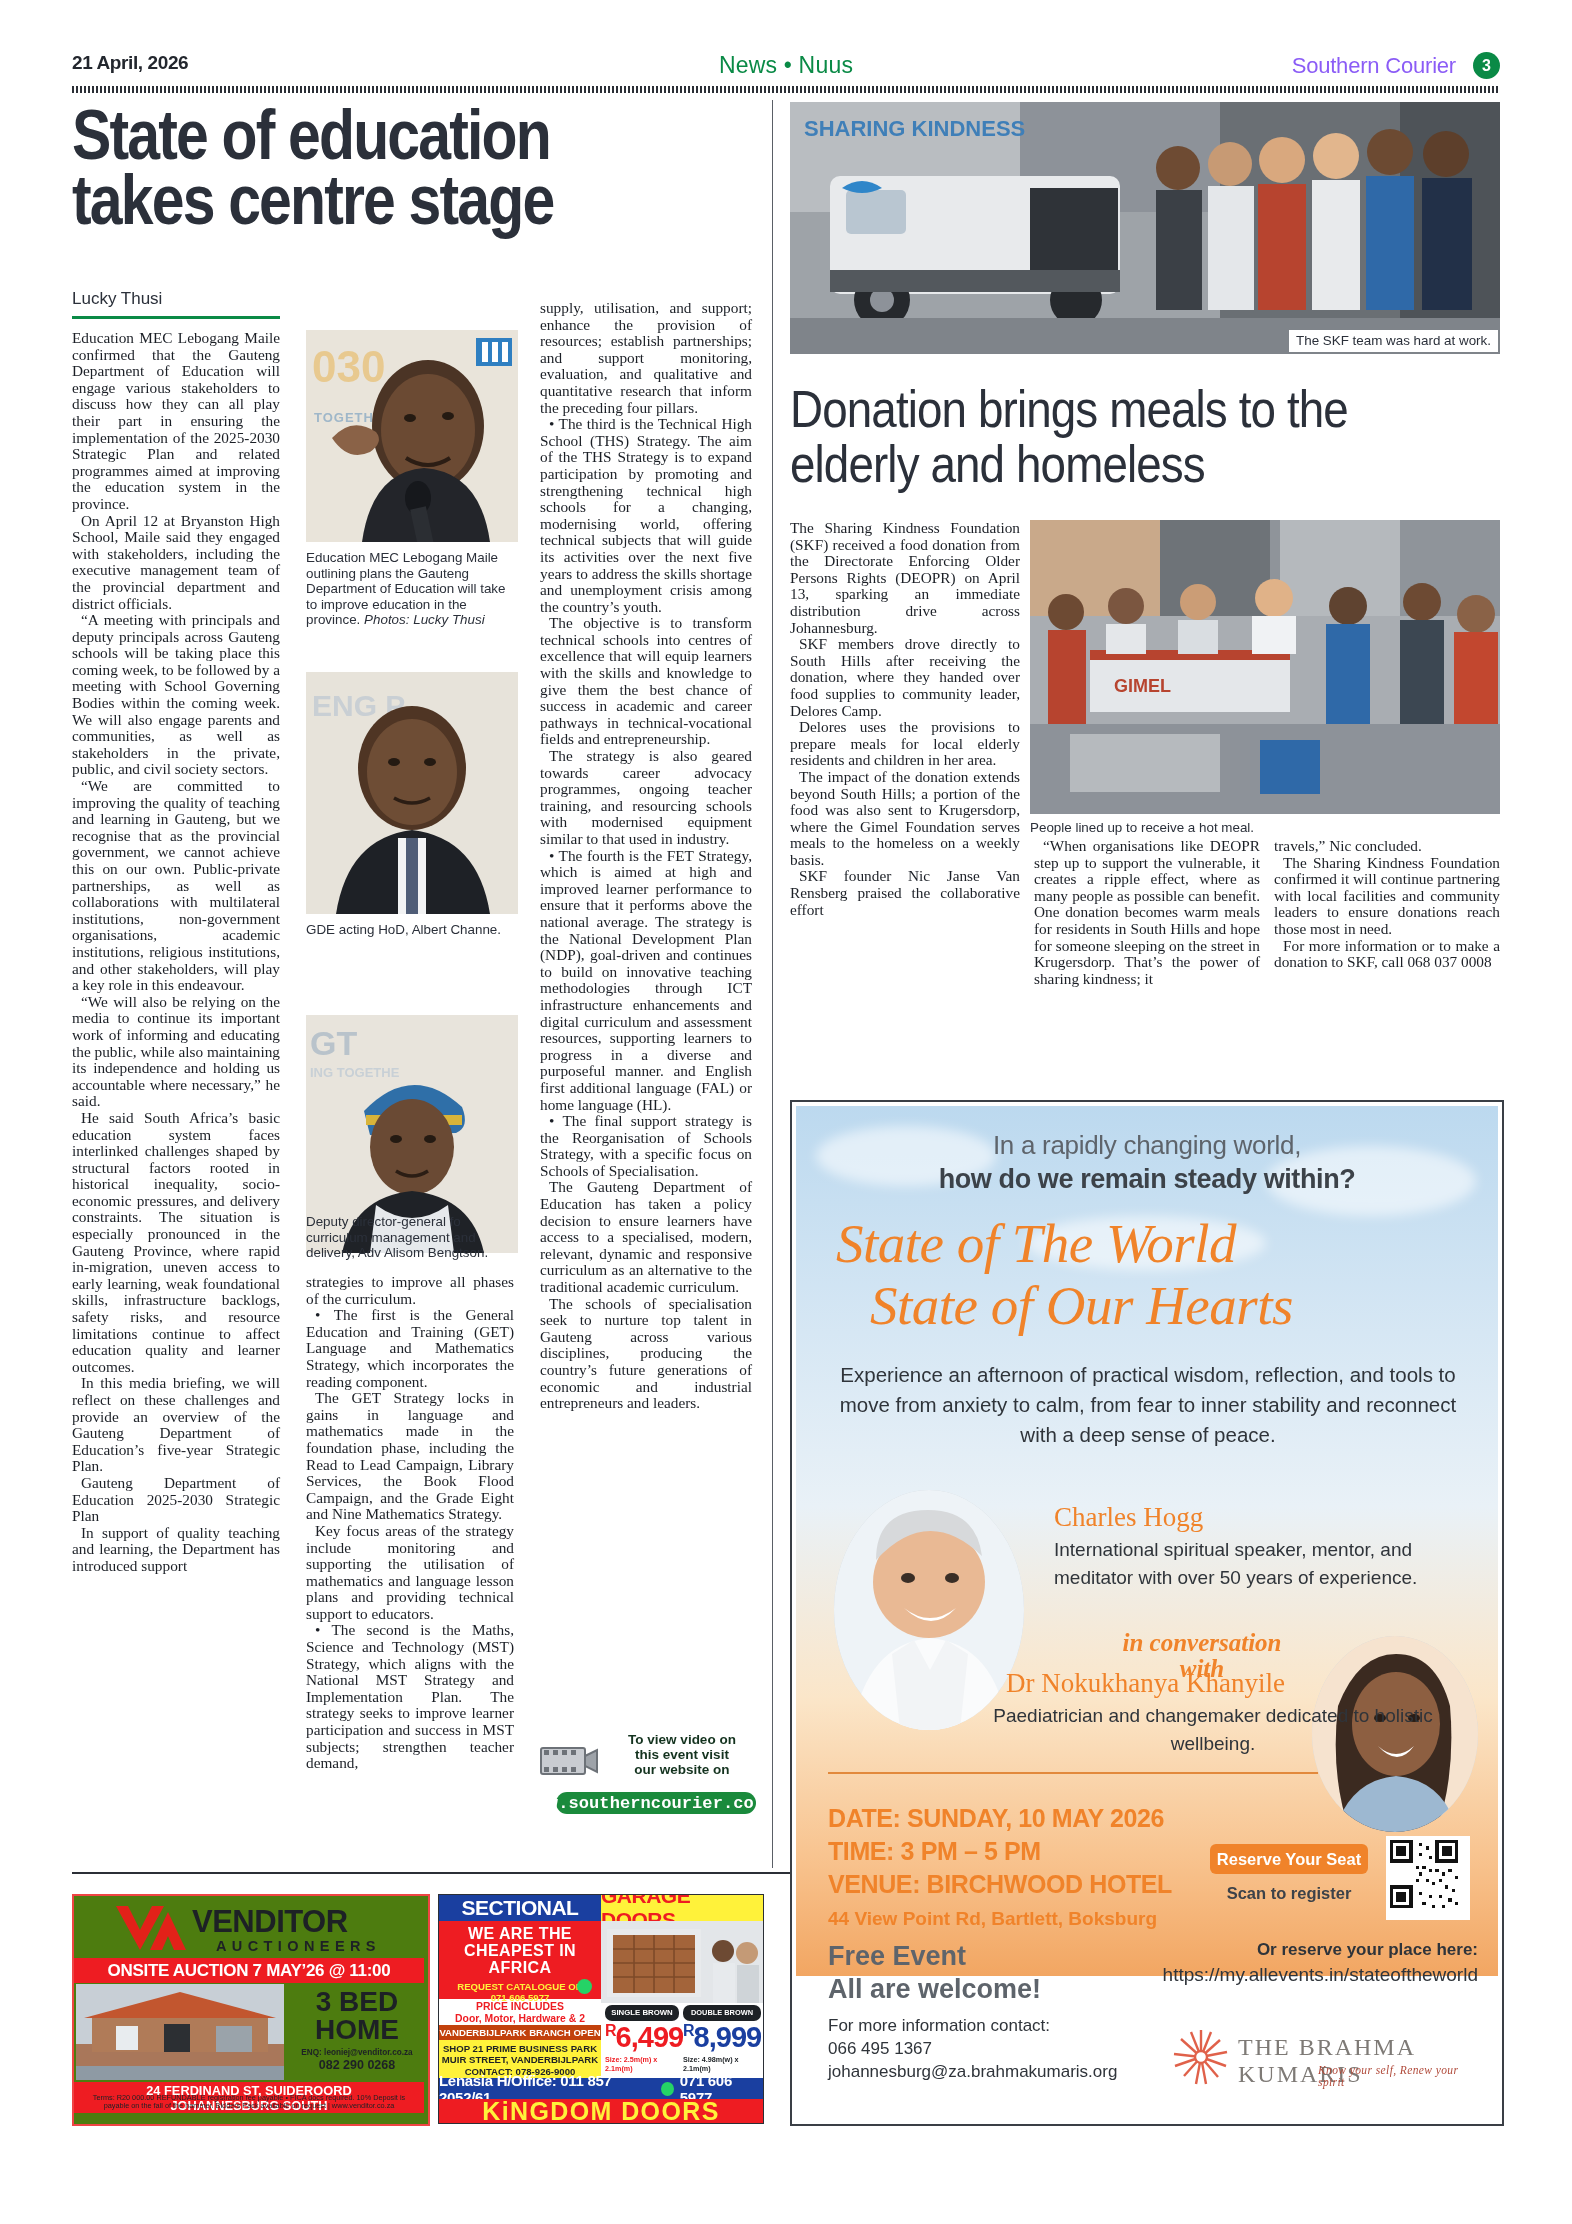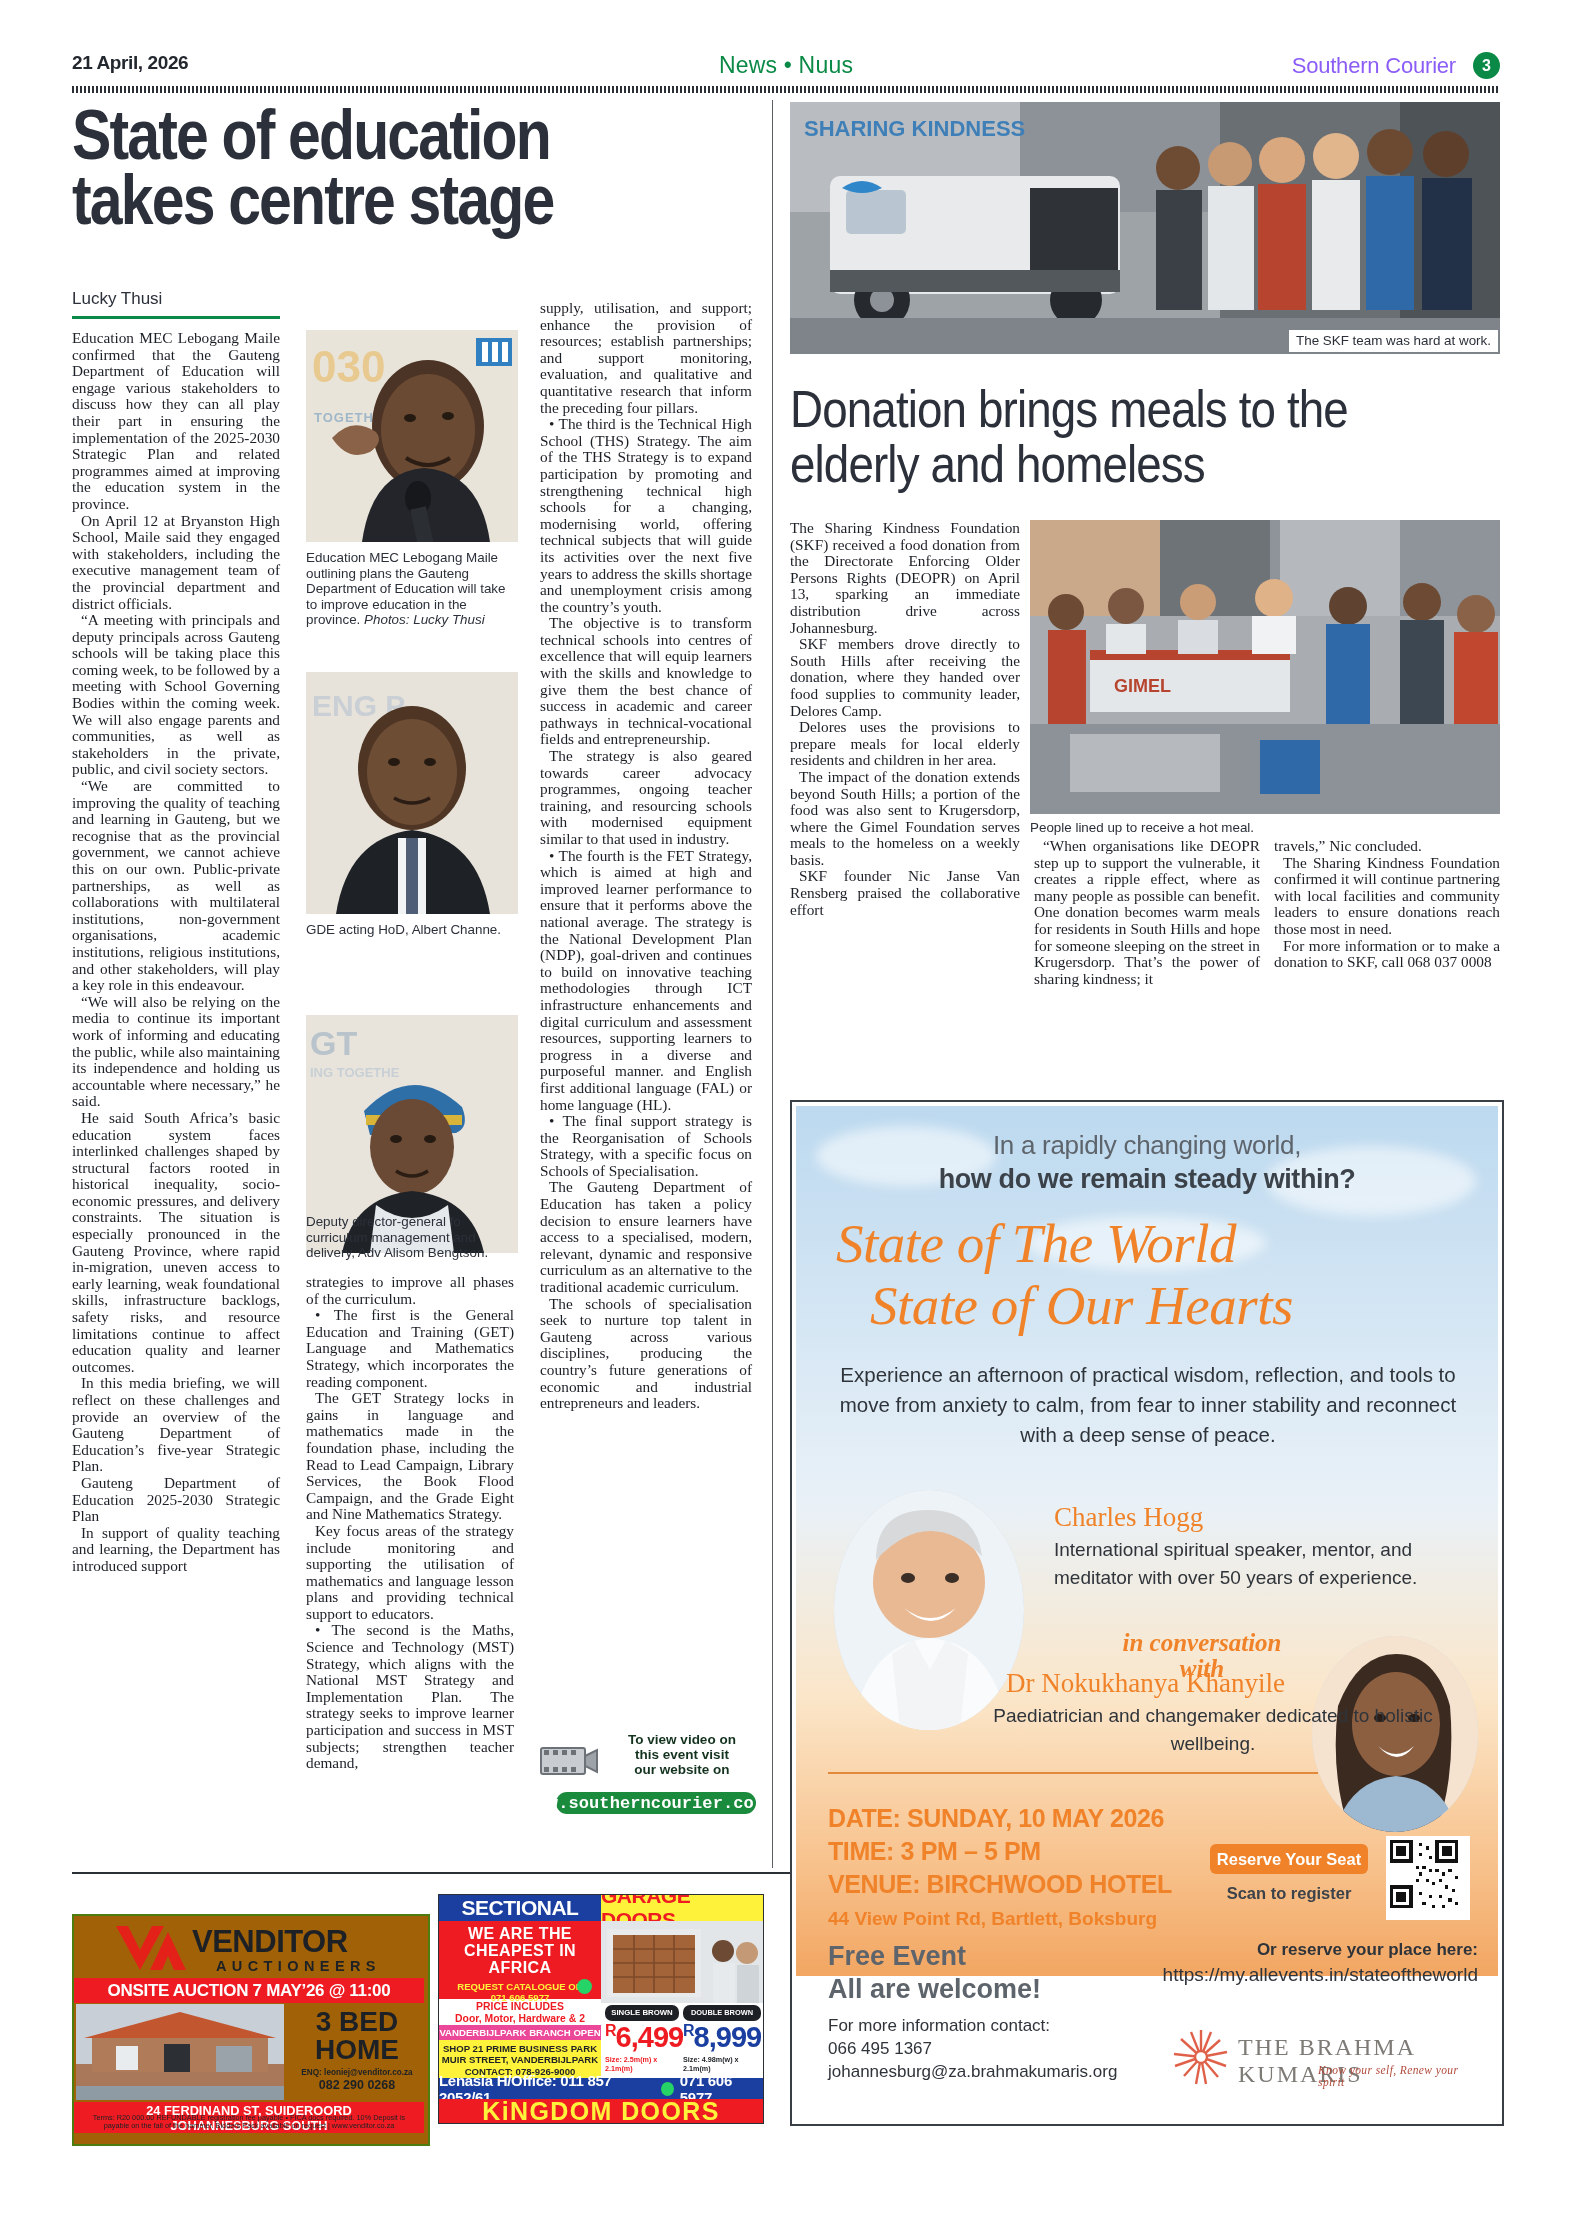--- a/index.html
+++ b/index.html
@@ -120,21 +120,21 @@
           font-family:"Liberation Sans",sans-serif;font-size:19px;color:#2f343a;}
   .bk-foot{position:absolute;left:36px;top:912px;font-family:"Liberation Sans",sans-serif;font-size:17px;
            line-height:23px;color:#2f343a;}
   .bk-logo{position:absolute;left:380px;top:924px;width:300px;height:64px;}
   .bk-logotext{position:absolute;left:66px;top:8px;font-family:"Liberation Serif",serif;font-size:24px;
                letter-spacing:2px;color:#7e7a76;}
   .bk-logosub{position:absolute;left:146px;top:38px;font-family:"Liberation Serif",serif;font-style:italic;
               font-size:11.5px;letter-spacing:.4px;color:#b04a3a;}
 
   
-  .vend{position:absolute;left:72px;top:1894px;width:354px;height:228px;border:2px solid #4d7c0f;background:#a16207;margin-top:20px;}
+  .vend{position:absolute;left:72px;top:1894px;width:354px;height:228px;border:2px solid #ef4444;background:#4d7c0f;}
   .vend-logo{position:absolute;left:0;top:4px;width:350px;height:54px;}
   .vend-name{position:absolute;left:118px;top:8px;font-family:"Liberation Sans",sans-serif;font-weight:700;
              font-size:31px;color:#1d2125;letter-spacing:-.5px;}
   .vend-sub{position:absolute;left:142px;top:42px;font-family:"Liberation Sans",sans-serif;font-weight:700;
             font-size:14.5px;color:#1d2125;letter-spacing:5.4px;}
   .vend-band{position:absolute;left:0;top:62px;width:350px;height:25px;background:#ee1c22;color:#fff;
              font-family:"Liberation Sans",sans-serif;font-weight:700;font-size:17px;
              display:flex;align-items:center;justify-content:center;letter-spacing:-.3px;}
   .vend-img{position:absolute;left:2px;top:88px;width:208px;height:96px;background:#b08a6e;}
   .vend-bed{position:absolute;left:216px;top:92px;width:134px;text-align:center;
@@ -157,21 +157,21 @@
          font-family:"Liberation Sans",sans-serif;font-weight:700;font-size:21px;
          display:flex;align-items:center;justify-content:center;letter-spacing:-.5px;}
   .kd-red{position:absolute;left:0;top:26px;width:162px;height:78px;background:#ee1c22;}
   .kd-cheap{position:absolute;left:0;top:4px;width:162px;text-align:center;color:#fff;
             font-family:"Liberation Sans",sans-serif;font-weight:700;font-size:16px;line-height:17px;letter-spacing:.4px;}
   .kd-req{position:absolute;left:0;top:60px;width:162px;text-align:center;color:#fff23a;
           font-family:"Liberation Sans",sans-serif;font-weight:700;font-size:9.6px;line-height:11px;}
   .kd-wa{position:absolute;left:138px;top:58px;width:15px;height:15px;border-radius:50%;background:#25d366;}
   .kd-price-inc{position:absolute;left:0;top:106px;width:162px;text-align:center;color:#ee1c22;
                 font-family:"Liberation Sans",sans-serif;font-weight:700;font-size:10.4px;line-height:11.5px;}
-  .kd-vdb{position:absolute;left:0;top:130px;width:162px;height:15px;background:#ec4899;color:#fff;text-align:center;
+  .kd-vdb{position:absolute;left:0;top:130px;width:162px;height:15px;background:#c2410c;color:#fff;text-align:center;
           font-family:"Liberation Sans",sans-serif;font-weight:700;font-size:9.6px;line-height:15px;}
   .kd-yellow{position:absolute;left:0;top:145px;width:162px;height:38px;background:#fff23a;color:#1d2125;text-align:center;
              font-family:"Liberation Sans",sans-serif;font-weight:700;font-size:9.6px;line-height:11.4px;padding-top:3px;}
   .kd-door{position:absolute;left:162px;top:26px;width:162px;height:82px;background:#9a6b42;}
   .kd-tagS{position:absolute;left:166px;top:110px;width:74px;height:16px;background:#1d2125;color:#fff;text-align:center;
            font-family:"Liberation Sans",sans-serif;font-weight:700;font-size:7.8px;line-height:16px;border-radius:7px;}
   .kd-tagD{position:absolute;left:244px;top:110px;width:78px;height:16px;background:#1d2125;color:#fff;text-align:center;
            font-family:"Liberation Sans",sans-serif;font-weight:700;font-size:7.4px;line-height:16px;border-radius:7px;}
   .kd-p1{position:absolute;left:166px;top:126px;font-family:"Liberation Sans",sans-serif;font-weight:700;
          font-size:29px;color:#ee1c22;letter-spacing:-1px;}

